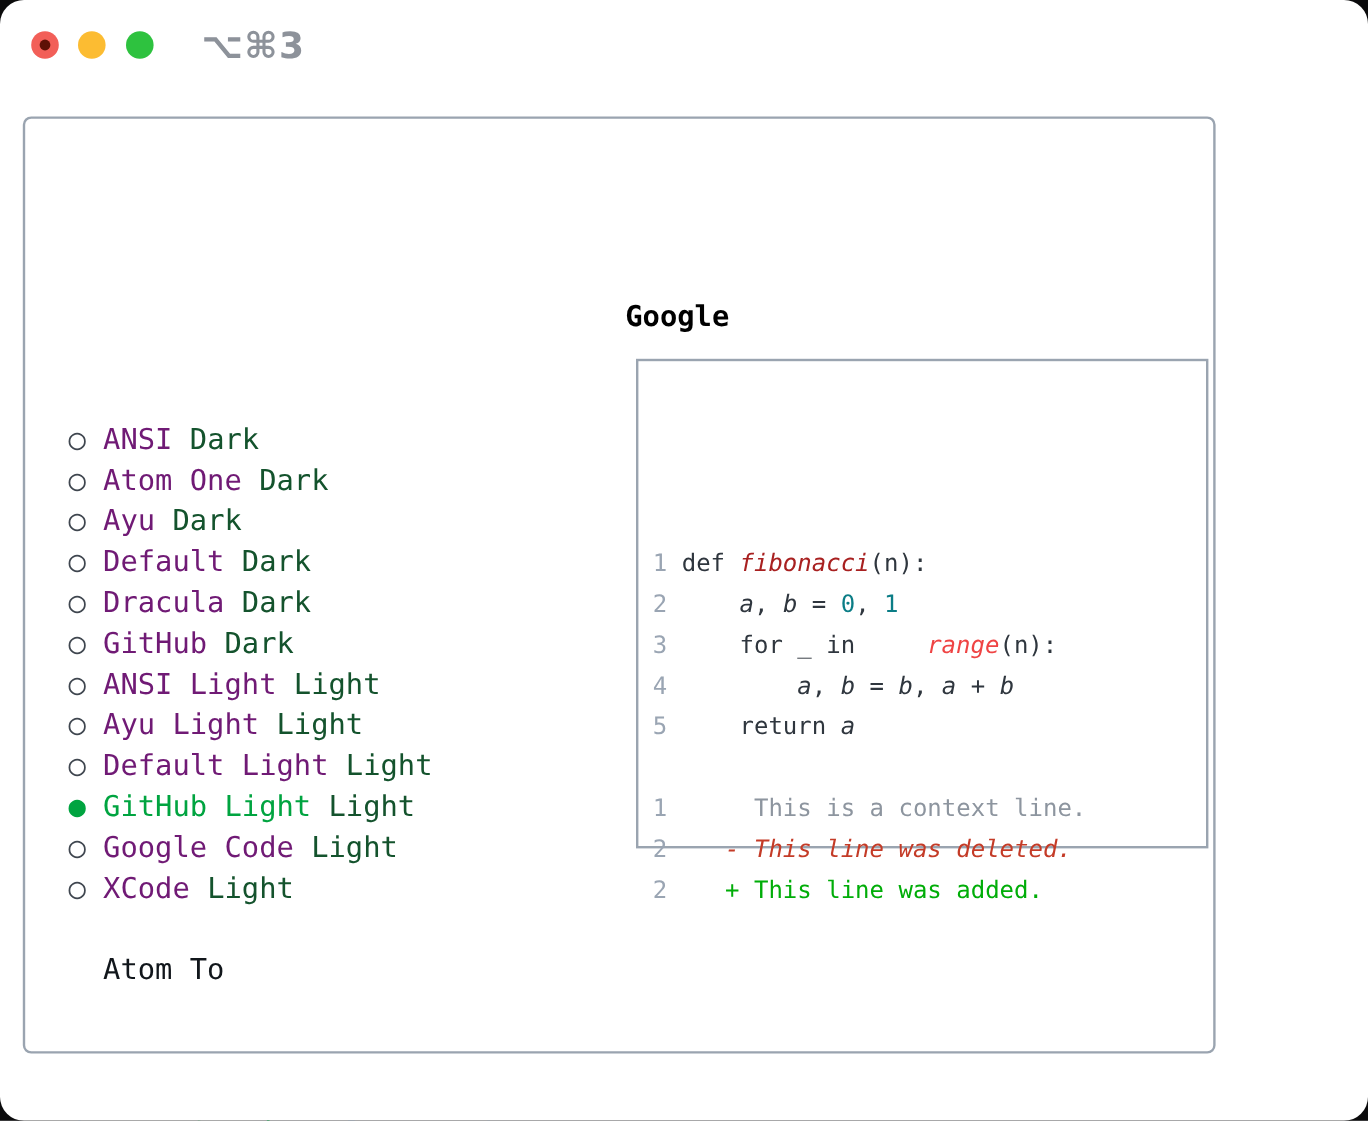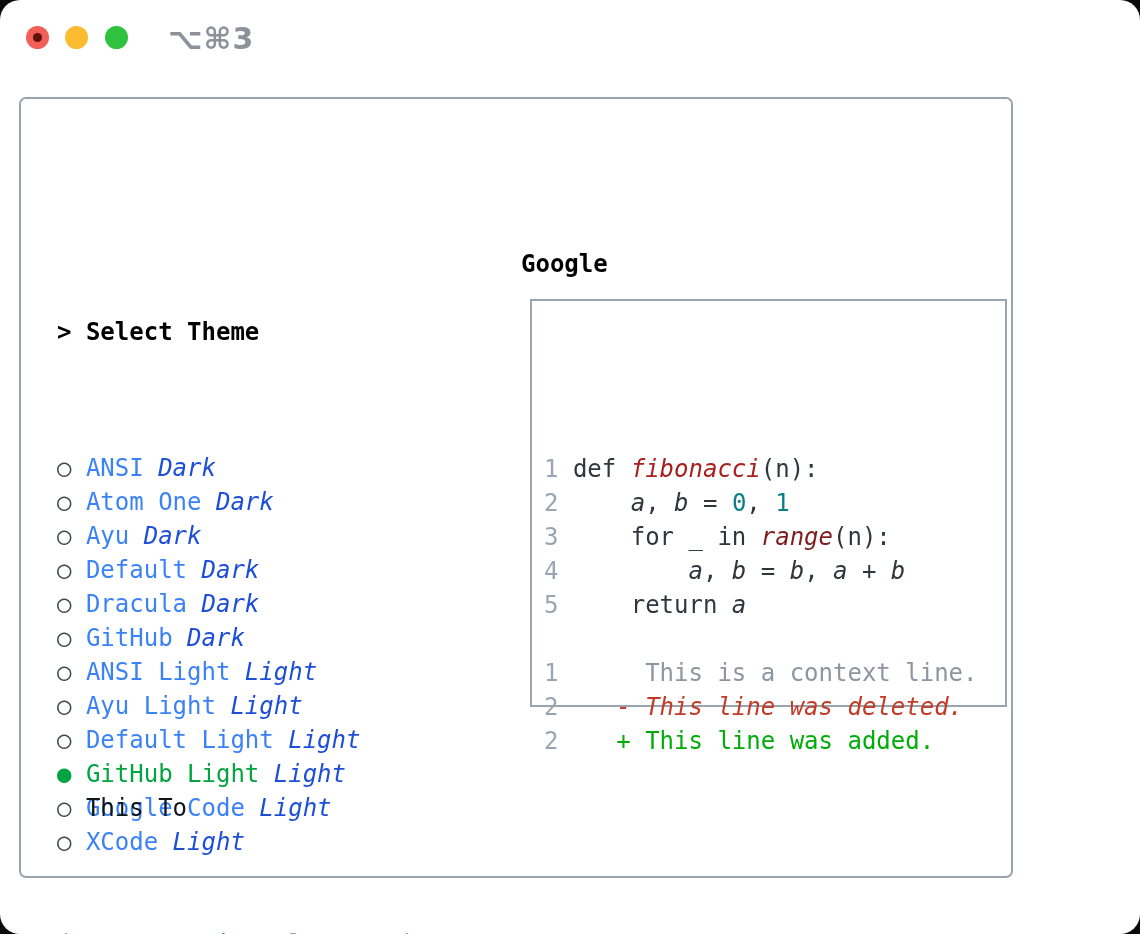--- a/index.html
+++ b/index.html
@@ -36,40 +36,40 @@
     position:absolute;font-size:24px;line-height:34px;white-space:pre;color:#2f363e;
   }
   .theme-list{left:36px;top:148px;}
   .apply-to{left:36px;top:624px;}
   .help{left:36px;top:760px;color:#9aa5b3;}
   .row{height:34px;}
   .header-row{font-weight:bold;color:#000000;}
   .apply-header{color:#11161b;padding-left:2ch;}
   .marker{color:#3f464f;}
   .marker.sel{color:#00a440;}
-  .name{color:#3b82f6;}
+  .name{color:#701a75;}
   .name.sel{color:#00a440;text-align:center;}
-  .variant{color:#1d4ed8;font-style:italic;}
+  .variant{color:#14532d;}
   
   .preview-title{left:500px;top:148px;font-weight:bold;color:#000000;}
   .preview-box{
     position:absolute;left:509px;top:200px;width:477px;height:408px;
     box-sizing:border-box;border:2px solid #9aa4b0;background:#fff;
   }
   .code{
     position:absolute;left:0;top:0;right:0;
     padding:49px 2px 0 12px;
-    font-size:24px;line-height:34px;white-space:pre;
+    font-size:20px;line-height:34px;white-space:pre;
   }
   .codeline{height:34px;}
   .lnum{color:#9aa5b3;}
   .tok-plain{color:#2f363e;}
   .tok-function{color:#a82020;font-style:italic;}
   .tok-variable{color:#2f363e;font-style:italic;}
-  .tok-builtin{color:#7f1d1d;font-style:italic;}
+  .tok-builtin{color:#ef4444;font-style:italic;margin-left:48px;}
   .tok-number{color:#0b7d86;}
   .tok-context{color:#8d959f;}
   .tok-deleted{color:#c43b27;font-style:italic;text-align:center;}
   .tok-added{color:#00ad08;}
 </style>
 </head>
 <body>
 
 <div class="window">
 
@@ -78,26 +78,25 @@
       <div class="inner-dot"></div>
     </div>
     <div class="light light-yellow"></div>
     <div class="light light-green"></div>
     <div class="win-title">⌥⌘3</div>
   </div>
 
   <div class="panel">
 
     <div class="mono-block theme-list">
-      <div class="row header-row"><span class="prompt">&gt;</span> <span>Select Theme</span></div>
       
     <div class="row"><span class="marker">○</span> <span class="name">ANSI</span> <span class="variant">Dark</span></div><div class="row"><span class="marker">○</span> <span class="name">Atom One</span> <span class="variant">Dark</span></div><div class="row"><span class="marker">○</span> <span class="name">Ayu</span> <span class="variant">Dark</span></div><div class="row"><span class="marker">○</span> <span class="name">Default</span> <span class="variant">Dark</span></div><div class="row"><span class="marker">○</span> <span class="name">Dracula</span> <span class="variant">Dark</span></div><div class="row"><span class="marker">○</span> <span class="name">GitHub</span> <span class="variant">Dark</span></div><div class="row"><span class="marker">○</span> <span class="name">ANSI Light</span> <span class="variant">Light</span></div><div class="row"><span class="marker">○</span> <span class="name">Ayu Light</span> <span class="variant">Light</span></div><div class="row"><span class="marker">○</span> <span class="name">Default Light</span> <span class="variant">Light</span></div><div class="row"><span class="marker sel">●</span> <span class="name sel">GitHub Light</span> <span class="variant">Light</span></div><div class="row"><span class="marker">○</span> <span class="name">Google Code</span> <span class="variant">Light</span></div><div class="row"><span class="marker">○</span> <span class="name">XCode</span> <span class="variant">Light</span></div></div>
 
     <div class="mono-block apply-to">
-      <div class="row apply-header">This To</div>
+      <div class="row apply-header">Atom To</div>
       
     <div class="row"><span class="marker sel">●</span> <span class="name sel">User Settings</span></div></div>
 
     <div class="mono-block help">
       <div class="row">(Use Enter to select, Tab to</div>
       
     </div>
 
     <div class="mono-block preview-title">Google</div>
     <div class="preview-box">

